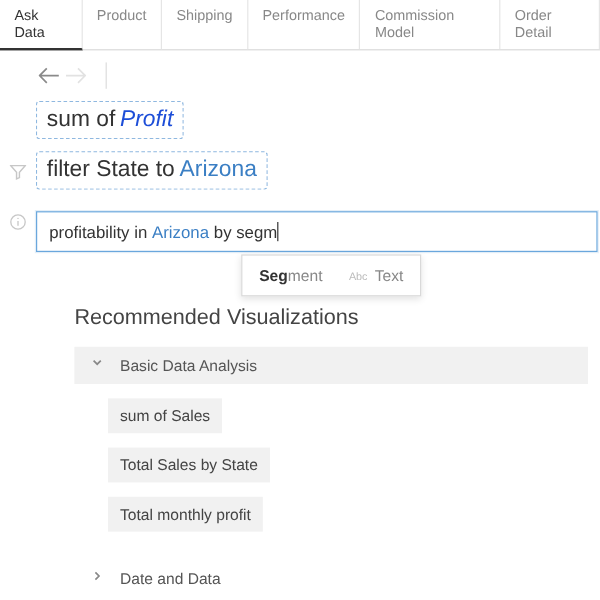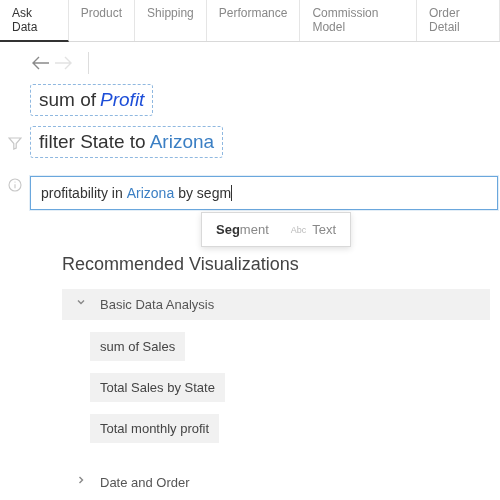--- a/index.html
+++ b/index.html
@@ -137,21 +137,21 @@
     <span class="itemwrap"><span class="item">Total Sales by State</span></span>
     <span class="itemwrap"><span class="item">Total monthly profit</span></span>
   </div>
 
   <div class="accordion-row">
     <span class="chev">
       <svg width="10" height="10" viewBox="0 0 10 10" fill="none" stroke="#888" stroke-width="1.4">
           <path d="M3.5 2 L6.5 5 L3.5 8"></path>
         </svg>
     </span>
-    <span>Date and Order</span>
+    <span>Date and Data</span>
   </div>
 
   <div class="accordion-row">
     <span class="chev">
       <svg width="10" height="10" viewBox="0 0 10 10" fill="none" stroke="#888" stroke-width="1.4">
           <path d="M3.5 2 L6.5 5 L3.5 8"></path>
         </svg>
     </span>
     <span>Filters</span>
   </div>

